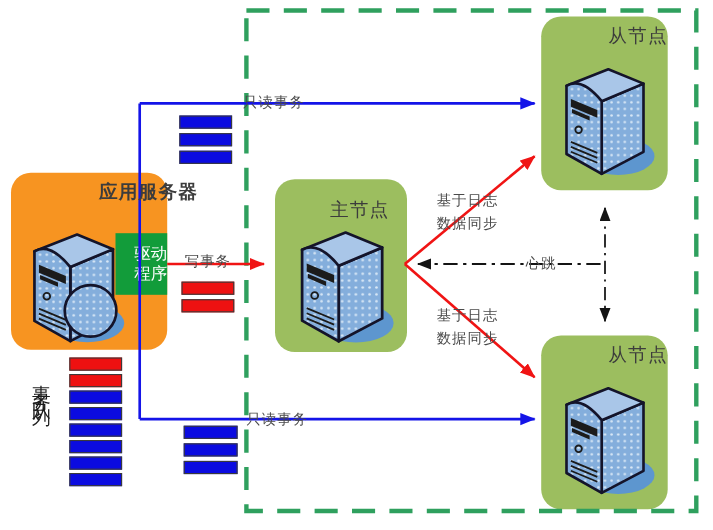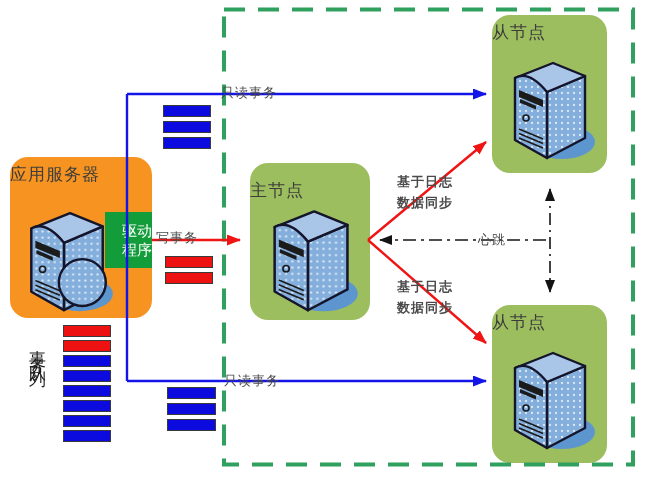--- a/index.html
+++ b/index.html
@@ -8,31 +8,31 @@
   
   .nodebox{position:absolute;border-radius:18px;box-sizing:border-box;}
   .app-box{left:10px;top:157px;width:142px;height:161px;background:var(--app-box,#F79421);}
   .master-box{left:250px;top:163px;width:120px;height:157px;background:var(--node-box,#9CBE5F);}
   .slave-box-top{left:492px;top:15px;width:115px;height:158px;background:var(--node-box,#9CBE5F);}
   .slave-box-bottom{left:492px;top:305px;width:115px;height:158px;background:var(--node-box,#9CBE5F);}
   .driver-box{position:absolute;left:105px;top:212px;width:47px;height:56px;background:var(--driver-box,#129C3A);
       z-index:2;display:flex;align-items:center;justify-content:flex-end;}
 
   
-  .box-title{position:absolute;z-index:4;color:#3c3c3c;font-size:17px;text-align:left;letter-spacing:1px;}
-  .app-title{left:10px;top:163px;width:170px;}
+  .box-title{position:absolute;z-index:4;color:#3c3c3c;font-size:17px;text-align:right;letter-spacing:1px;}
+  .app-title{left:10px;top:163px;width:170px;font-weight:bold;}
   .master-title{left:250px;top:179px;width:104px;}
   .slave-title-top{left:492px;top:21px;width:115px;}
   .slave-title-bottom{left:492px;top:311px;width:115px;}
   .driver-label{z-index:4;color:#fff;font-size:15px;line-height:19px;text-align:center;white-space:pre-line;}
   .edge-label{position:absolute;z-index:4;color:#4a4a4a;font-size:13px;letter-spacing:1px;}
   .read-top-label{left:221px;top:84px;}
-  .write-label{left:156px;top:229px;}
+  .write-label{left:168px;top:229px;}
   .read-bottom-label{left:224px;top:372px;}
-  .sync-label{line-height:21px;white-space:pre-line;font-weight:bold;}
+  .sync-label{line-height:21px;white-space:pre-line;}
   .sync-top-label{left:397px;top:171px;}
   .sync-bottom-label{left:397px;top:276px;}
   .heartbeat-label{left:478px;top:231px;}
   .queue-label{position:absolute;left:26px;top:337px;z-index:4;writing-mode:vertical-rl;
       color:#1c1c1c;font-size:17px;letter-spacing:7px;height:105px;}
 
   
   .queue{position:absolute;display:flex;flex-direction:column;z-index:2;}
   .queue .bar{border:1.6px solid #3a3a3a;box-sizing:border-box;height:12px;}
   .queue .bar.blue{background:var(--bar-blue,#0B0BE0);}

